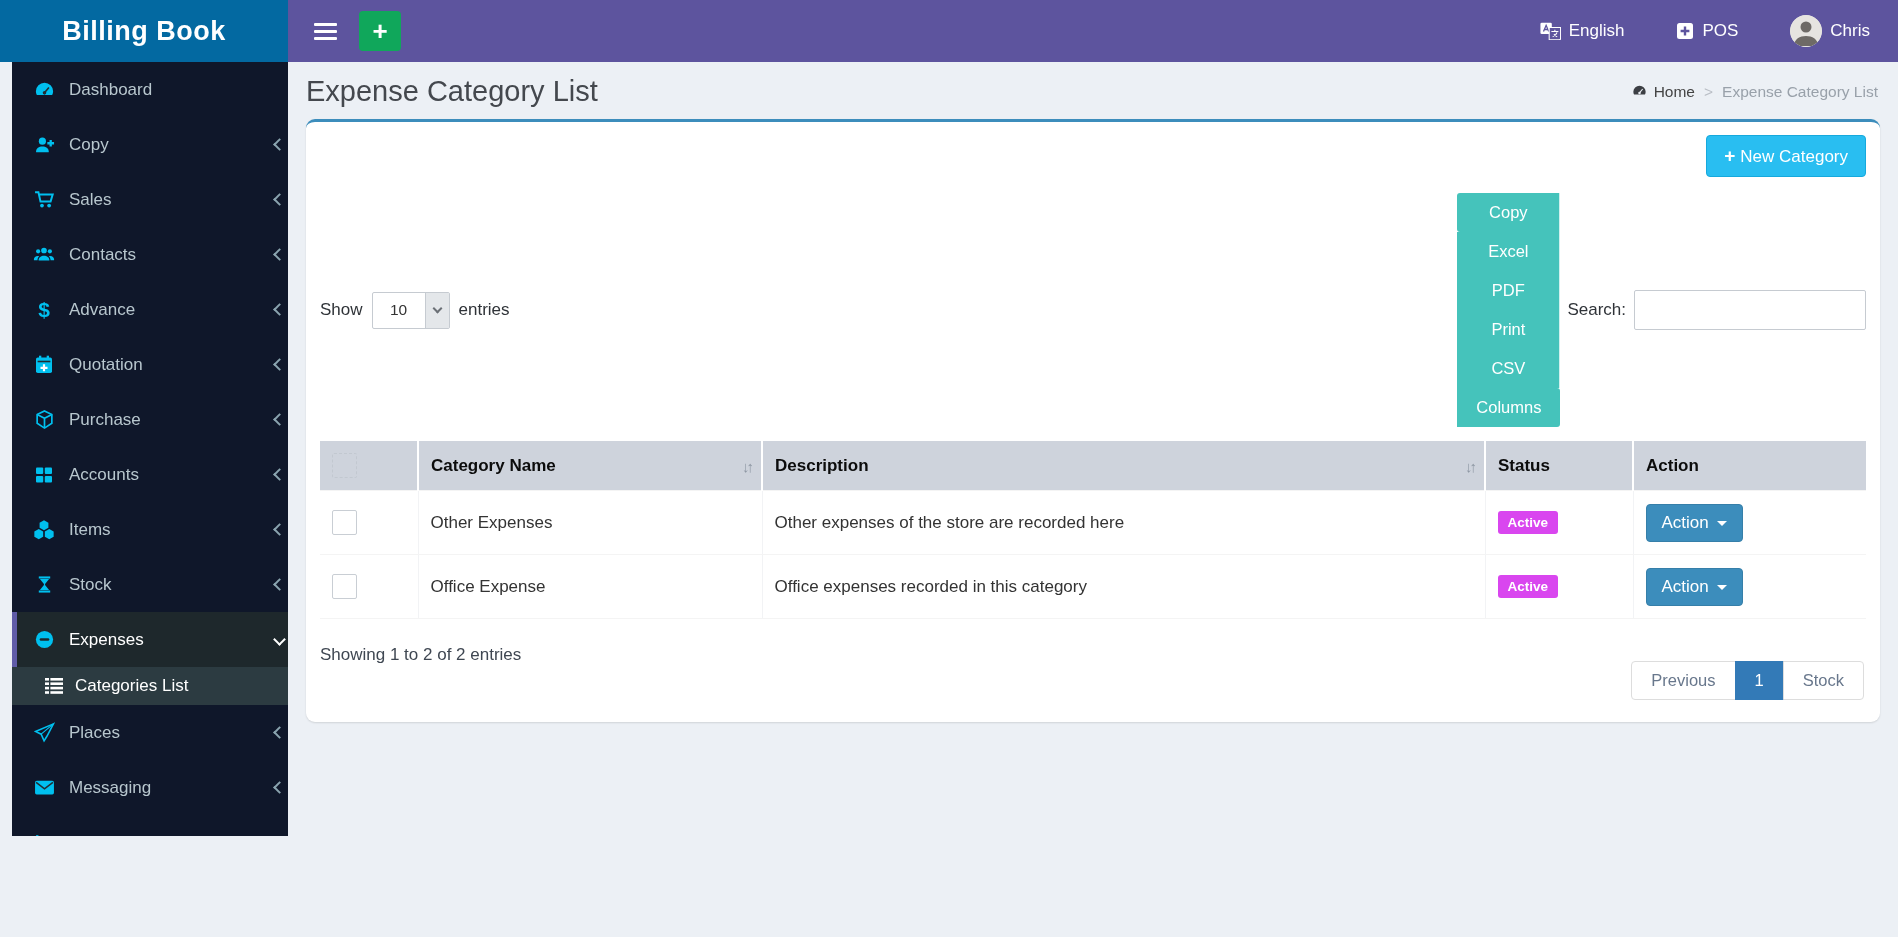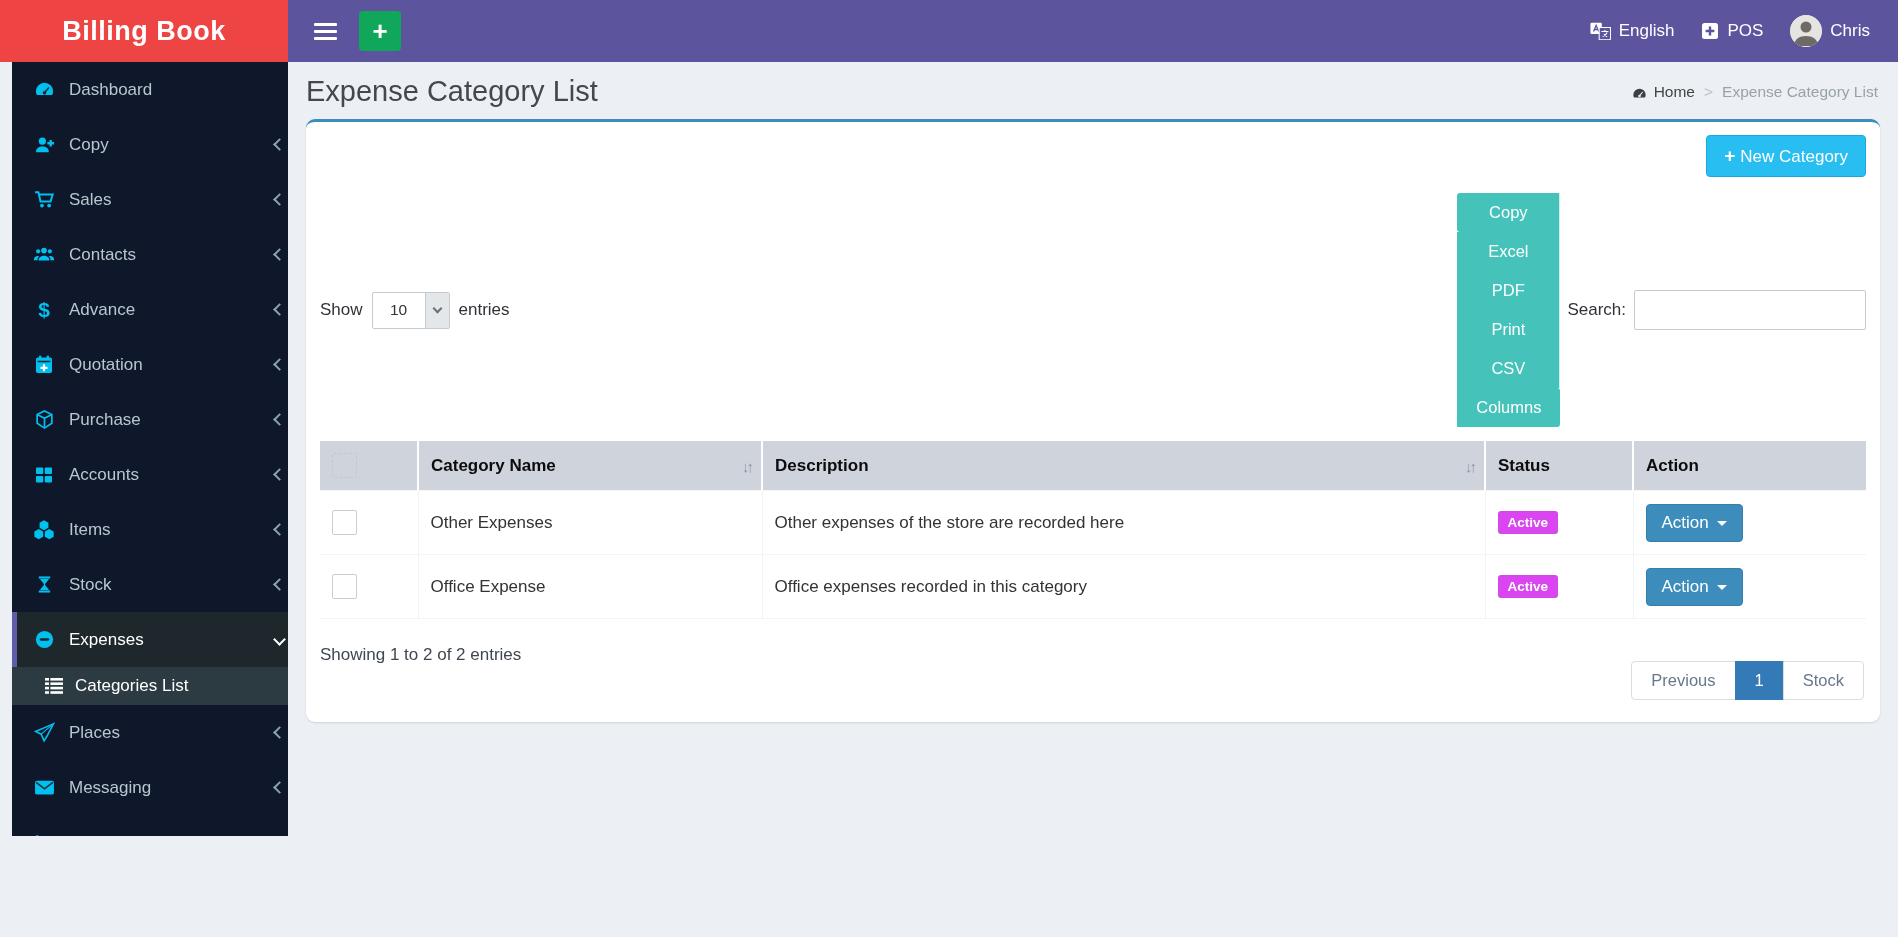--- a/index.html
+++ b/index.html
@@ -2,28 +2,28 @@
 <html><head>
 <meta charset="utf-8">
 <style>
   * { box-sizing: border-box; margin: 0; padding: 0; }
   html,body { width:1898px; height:937px; overflow:hidden; }
   body { font-family:"Liberation Sans","DejaVu Sans",sans-serif; background:#ecf0f5; }
   #app { position:relative; width:1898px; height:937px; }
 
   
   .topbar { position:absolute; top:0; left:0; right:0; height:62px; background:#5d549e; display:flex; align-items:stretch; z-index:10; }
-  .logo { width:288px; background:#ef4444; display:flex; align-items:center; justify-content:center;
+  .logo { width:288px; background:#0369a1; display:flex; align-items:center; justify-content:center;
           color:#fff; font-size:27px; font-weight:700; letter-spacing:.5px; cursor:pointer; }
   .nav-left { display:flex; align-items:center; padding-left:22px; gap:18px; }
   .burger { display:inline-flex; flex-direction:column; gap:4px; cursor:pointer; padding:6px 4px; }
   .burger i { width:23px; height:3px; background:#fff; border-radius:1px; }
   .quick-add { width:42px; height:40px; background:#10a75b; border:none; border-radius:4px; color:#fff;
                font-size:26px; font-weight:700; line-height:38px; text-align:center; cursor:pointer; }
-  .nav-right { margin-left:auto; display:flex; align-items:center; gap:27px; padding-right:28px; color:#fff; font-size:17px; }
+  .nav-right { margin-left:auto; display:flex; align-items:center; gap:52px; padding-right:28px; color:#fff; font-size:17px; }
   .nav-item { display:flex; align-items:center; gap:8px; cursor:pointer; }
   .avatar { width:32px; height:32px; border-radius:50%; overflow:hidden; background:#dcdcdc; flex:0 0 auto; }
 
   
   .sidebar { position:absolute; top:62px; left:12px; width:288px; height:774px; background:#0f172a; overflow:hidden; }
   .menu-item { height:55px; display:flex; align-items:center; border-left:5px solid transparent;
                padding-right:16px; color:#b8c7ce; font-size:17px; cursor:pointer; }
   .menu-item .mi-icon { width:26px; margin:0 12px 0 14px; display:flex; justify-content:center; align-items:center; }
   .menu-item .mi-label { flex:1; }
   .menu-item.active { background:#1e282c; border-left-color:#605ca8; color:#fff; }
@@ -34,21 +34,21 @@
   .submenu-item { height:38px; display:flex; align-items:center; padding-left:32px; gap:11px;
                   color:#8aa4af; font-size:17px; cursor:pointer; }
   .submenu-item.active { color:#fff; }
   .dollar-glyph { color:#00c0ef; font-size:21px; font-weight:700; line-height:1; }
 
   
   .main { position:absolute; top:62px; left:288px; right:0; bottom:0; background:#ecf0f5; }
   .content-header { display:flex; align-items:center; justify-content:space-between; padding:13px 20px 11px 18px; }
   .page-title { font-size:29px; font-weight:400; color:#44484e; }
   .breadcrumb { display:flex; align-items:center; gap:9px; font-size:15.5px; }
-  .crumb-home { display:flex; align-items:flex-end; gap:6px; color:#444; cursor:pointer; }
+  .crumb-home { display:flex; align-items:flex-start; gap:6px; color:#444; cursor:pointer; }
   .crumb-sep { color:#b9bec5; }
   .crumb-current { color:#99a1aa; }
 
   .card { margin:0 18px; background:#fff; border-top:3px solid #3c8dbc; border-radius:9px;
           box-shadow:0 1px 2px rgba(0,0,0,.12); padding:13px 14px 22px; }
   .card-toolbar { text-align:right; }
   .btn-new { background:#29bef1; border:1px solid #16a9dd; color:#fff; font-size:17px; padding:9px 17px;
              border-radius:4px; cursor:pointer; font-family:inherit; }
   .btn-new .plus { font-weight:700; font-size:19px; margin-right:5px; }
 

